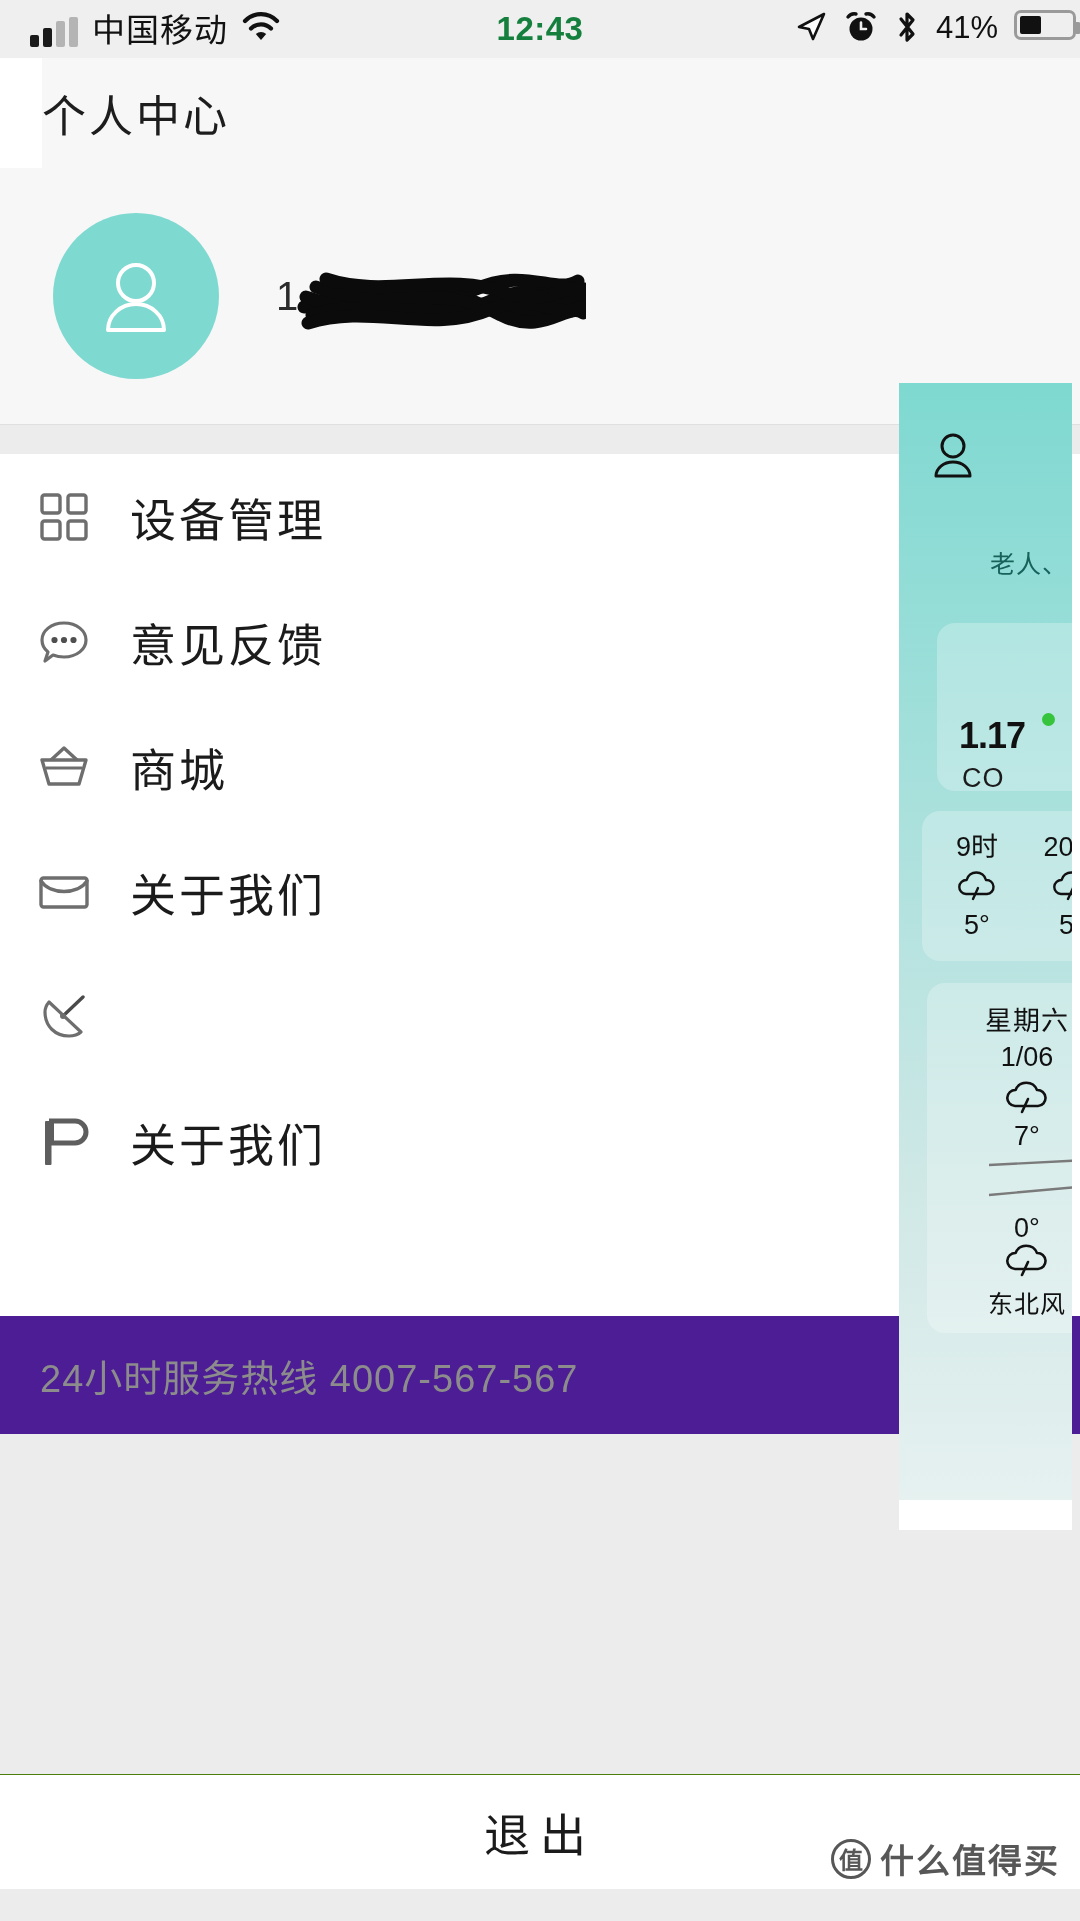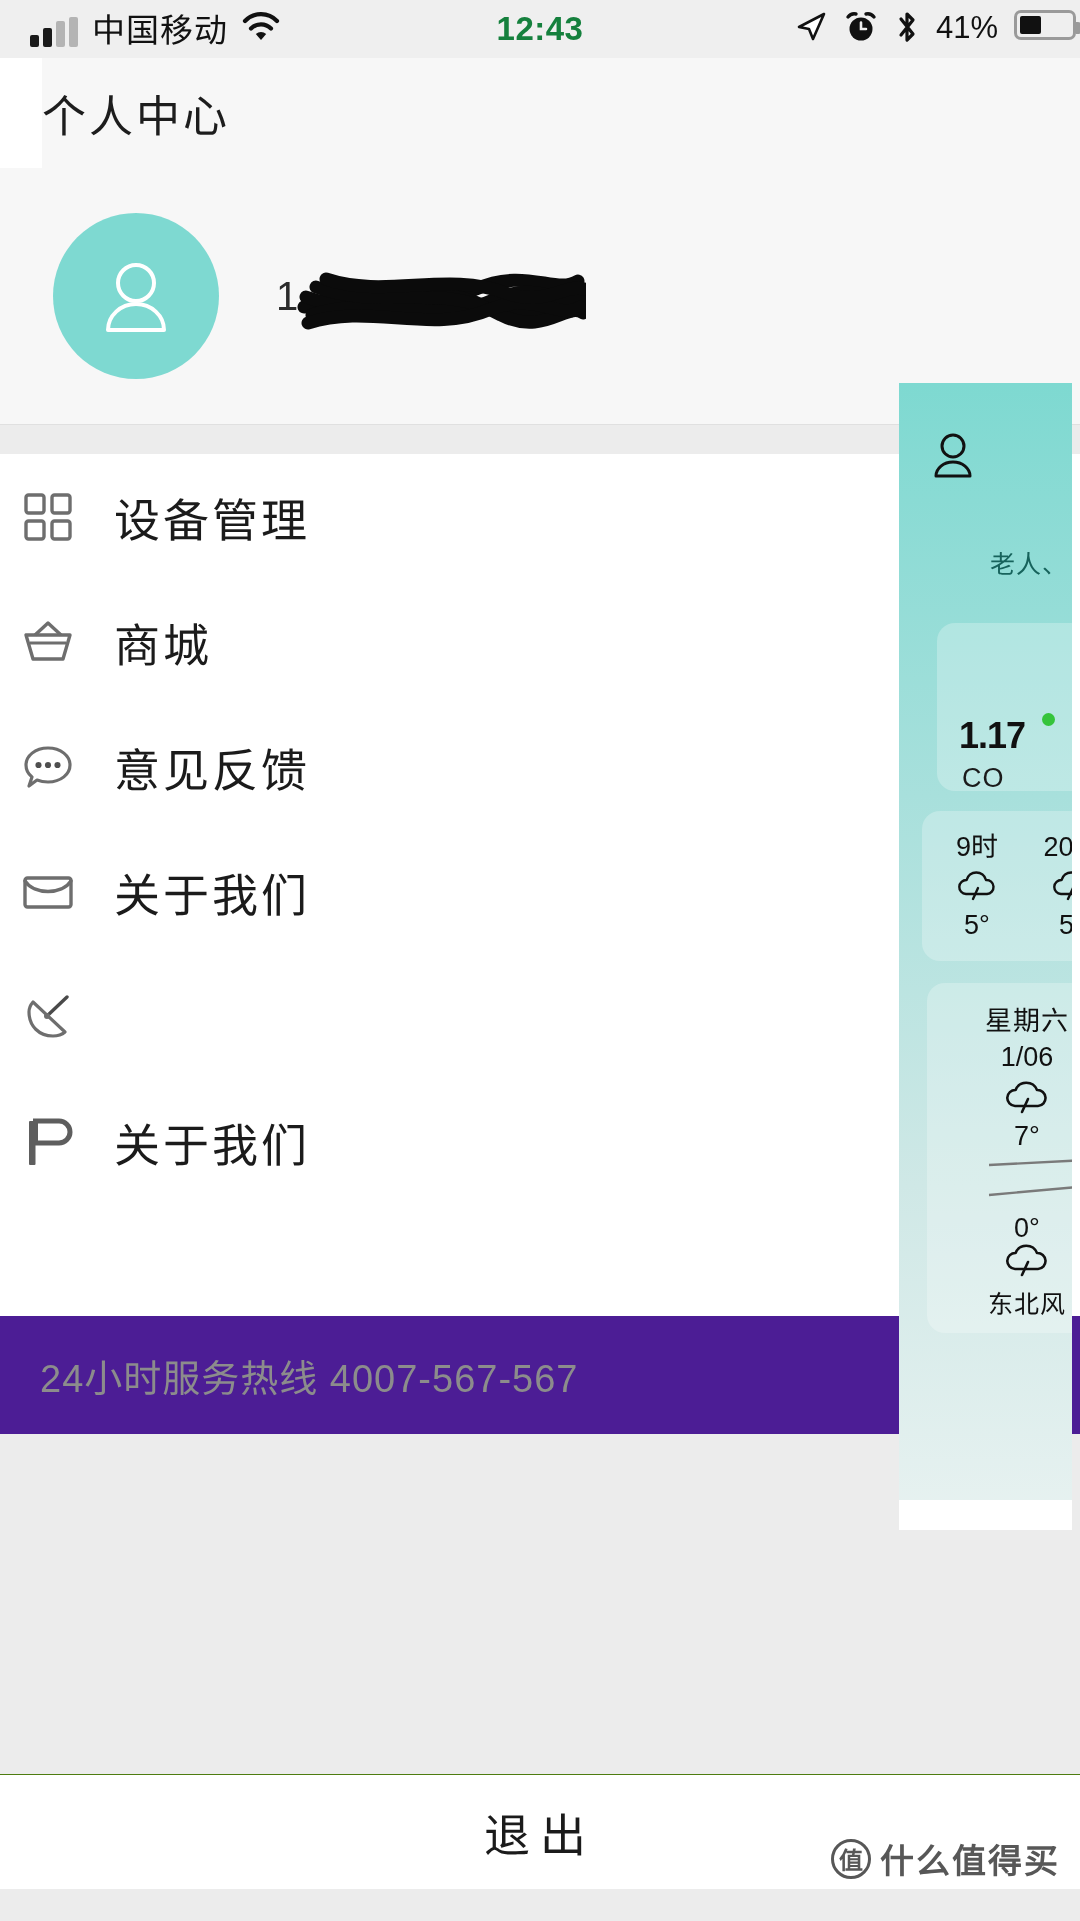--- a/index.html
+++ b/index.html
@@ -82,21 +82,21 @@
     position:absolute; top:424px; left:0; width:1080px; height:30px;
     background:#ececec; border-top:1px solid #e0e0e0;
   }
 
   
   .menu {
     position:absolute; top:454px; left:0; width:1080px;
     background:#ffffff;
   }
   .menu-item {
-    height:125px; display:flex; align-items:center; padding-left:18px;
+    height:125px; display:flex; align-items:center; padding-left:34px;
     background:#ffffff; cursor:pointer;
   }
   .menu-icon {
     width:60px; height:60px; flex:none;
     display:flex; align-items:center; justify-content:center;
   }
   .menu-label {
     font-size:46px; color:#1b1b1b; letter-spacing:3px; margin-left:36px;
   }
 
@@ -278,38 +278,38 @@
           <rect x="4" y="30" width="18" height="18" rx="2.5" fill="none" stroke="#6e6e6e" stroke-width="3.4"></rect>
           <rect x="30" y="30" width="18" height="18" rx="2.5" fill="none" stroke="#6e6e6e" stroke-width="3.4"></rect>
         </svg>
       </span>
       <span class="menu-label">设备管理</span>
     </div>
 
     <div class="menu-item">
       <span class="menu-icon">
         <svg width="54" height="54" viewBox="0 0 54 54">
-          <path d="M5 20 H49 L42 44 H12 Z" fill="none" stroke="#6e6e6e" stroke-width="3.4" stroke-linejoin="round"></path>
-          <path d="M14 20 L27 8 L40 20" fill="none" stroke="#6e6e6e" stroke-width="3.4" stroke-linejoin="round"></path>
-          <line x1="9" y1="28" x2="45" y2="28" stroke="#6e6e6e" stroke-width="3.2"></line>
-        </svg>
-      </span>
-      <span class="menu-label">商城</span>
-    </div>
-
-    <div class="menu-item">
-      <span class="menu-icon">
-        <svg width="54" height="54" viewBox="0 0 54 54">
           <path d="M27 8 C40 8 49 16 49 25 C49 34 40 42 27 42 C23 42 19 41.2 16 40 L8 46 L11 37 C7.2 34 5 29.8 5 25 C5 16 14 8 27 8 Z" fill="none" stroke="#6e6e6e" stroke-width="3.2" stroke-linejoin="round"></path>
           <circle cx="17.5" cy="25" r="3.1" fill="#4f4f4f"></circle>
           <circle cx="27" cy="25" r="3.1" fill="#4f4f4f"></circle>
           <circle cx="36.5" cy="25" r="3.1" fill="#4f4f4f"></circle>
         </svg>
       </span>
       <span class="menu-label">意见反馈</span>
+    </div>
+
+    <div class="menu-item">
+      <span class="menu-icon">
+        <svg width="54" height="54" viewBox="0 0 54 54">
+          <path d="M5 20 H49 L42 44 H12 Z" fill="none" stroke="#6e6e6e" stroke-width="3.4" stroke-linejoin="round"></path>
+          <path d="M14 20 L27 8 L40 20" fill="none" stroke="#6e6e6e" stroke-width="3.4" stroke-linejoin="round"></path>
+          <line x1="9" y1="28" x2="45" y2="28" stroke="#6e6e6e" stroke-width="3.2"></line>
+        </svg>
+      </span>
+      <span class="menu-label">商城</span>
     </div>
 
     <div class="menu-item">
       <span class="menu-icon">
         <svg width="56" height="56" viewBox="0 0 56 56">
           <rect x="5" y="14" width="46" height="29" rx="2.5" fill="none" stroke="#6e6e6e" stroke-width="3.4"></rect>
           <path d="M5 17 C14 31, 42 31, 51 17" fill="none" stroke="#6e6e6e" stroke-width="3.4" stroke-linecap="round"></path>
         </svg>
       </span>
       <span class="menu-label">关于我们</span>

